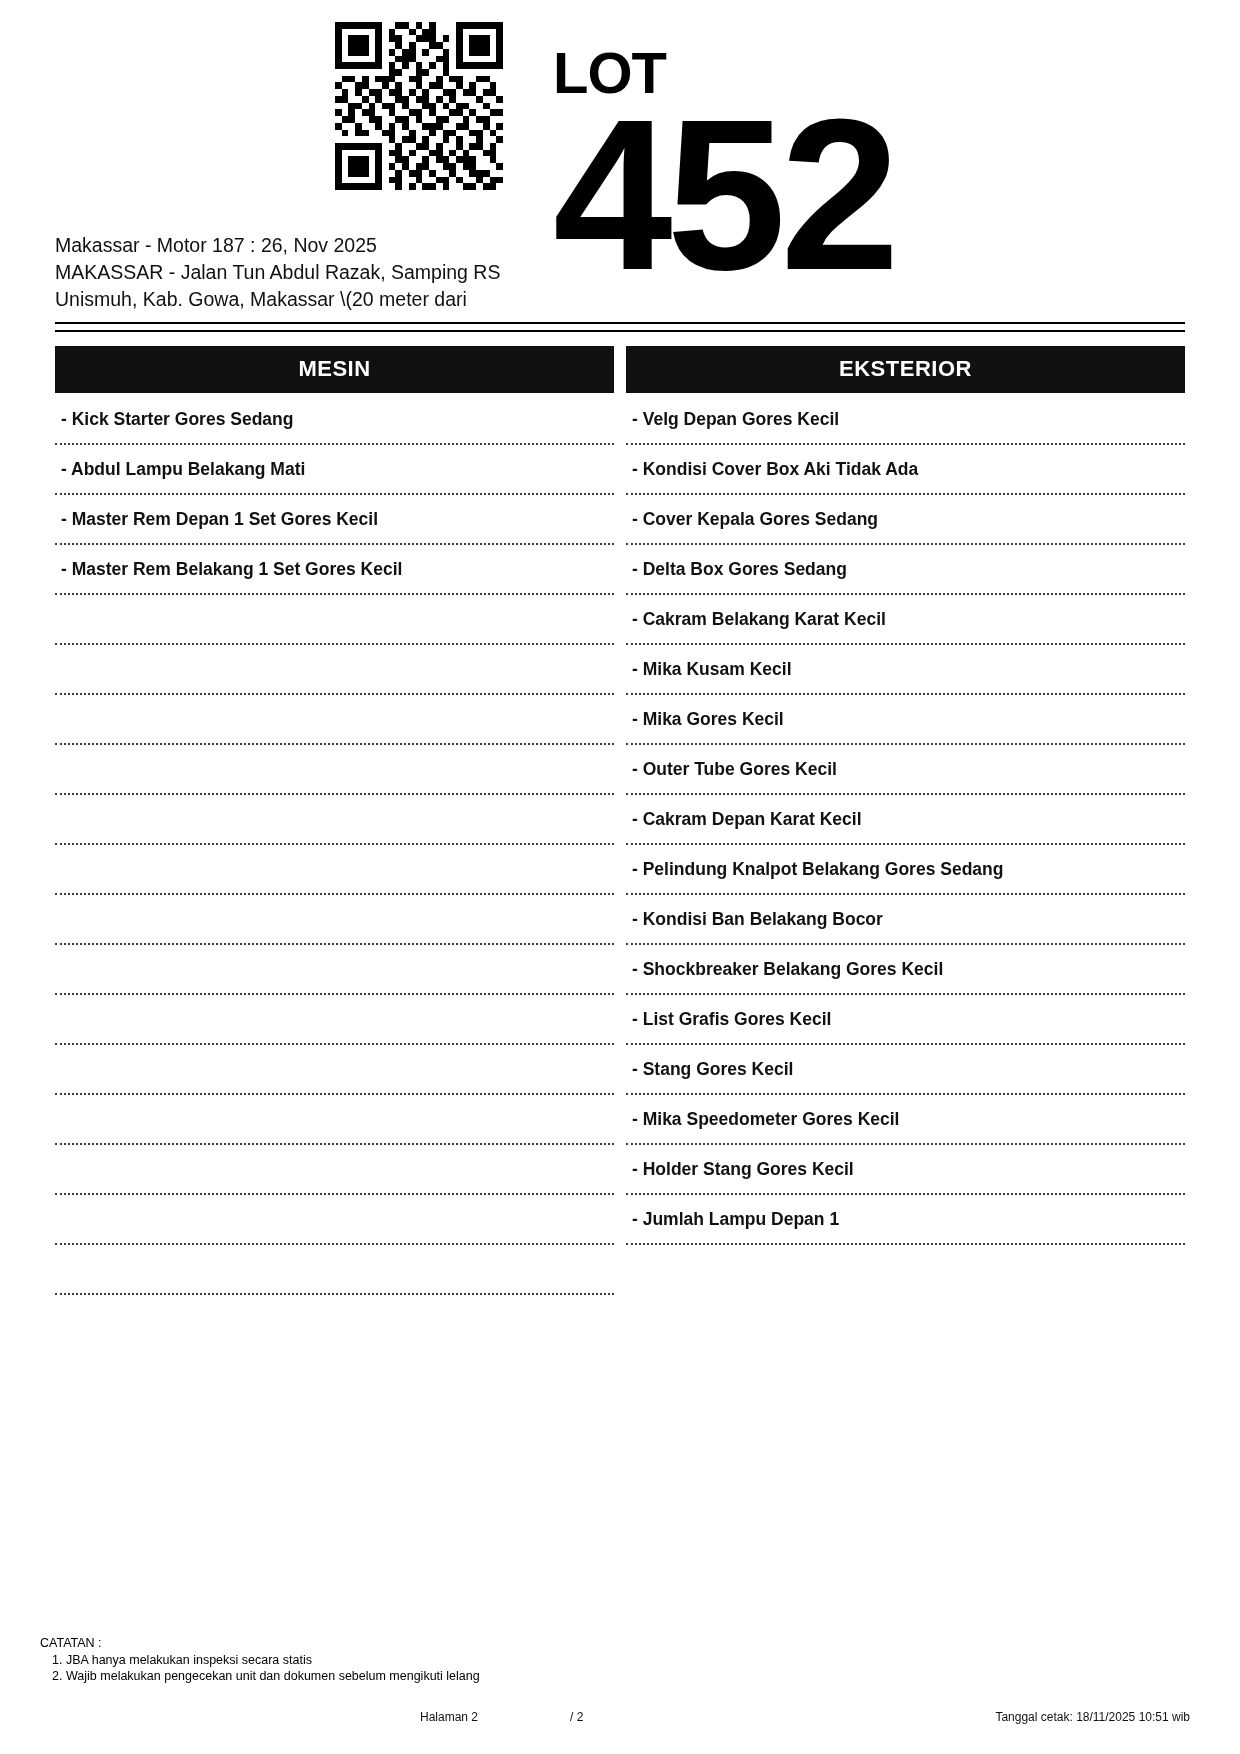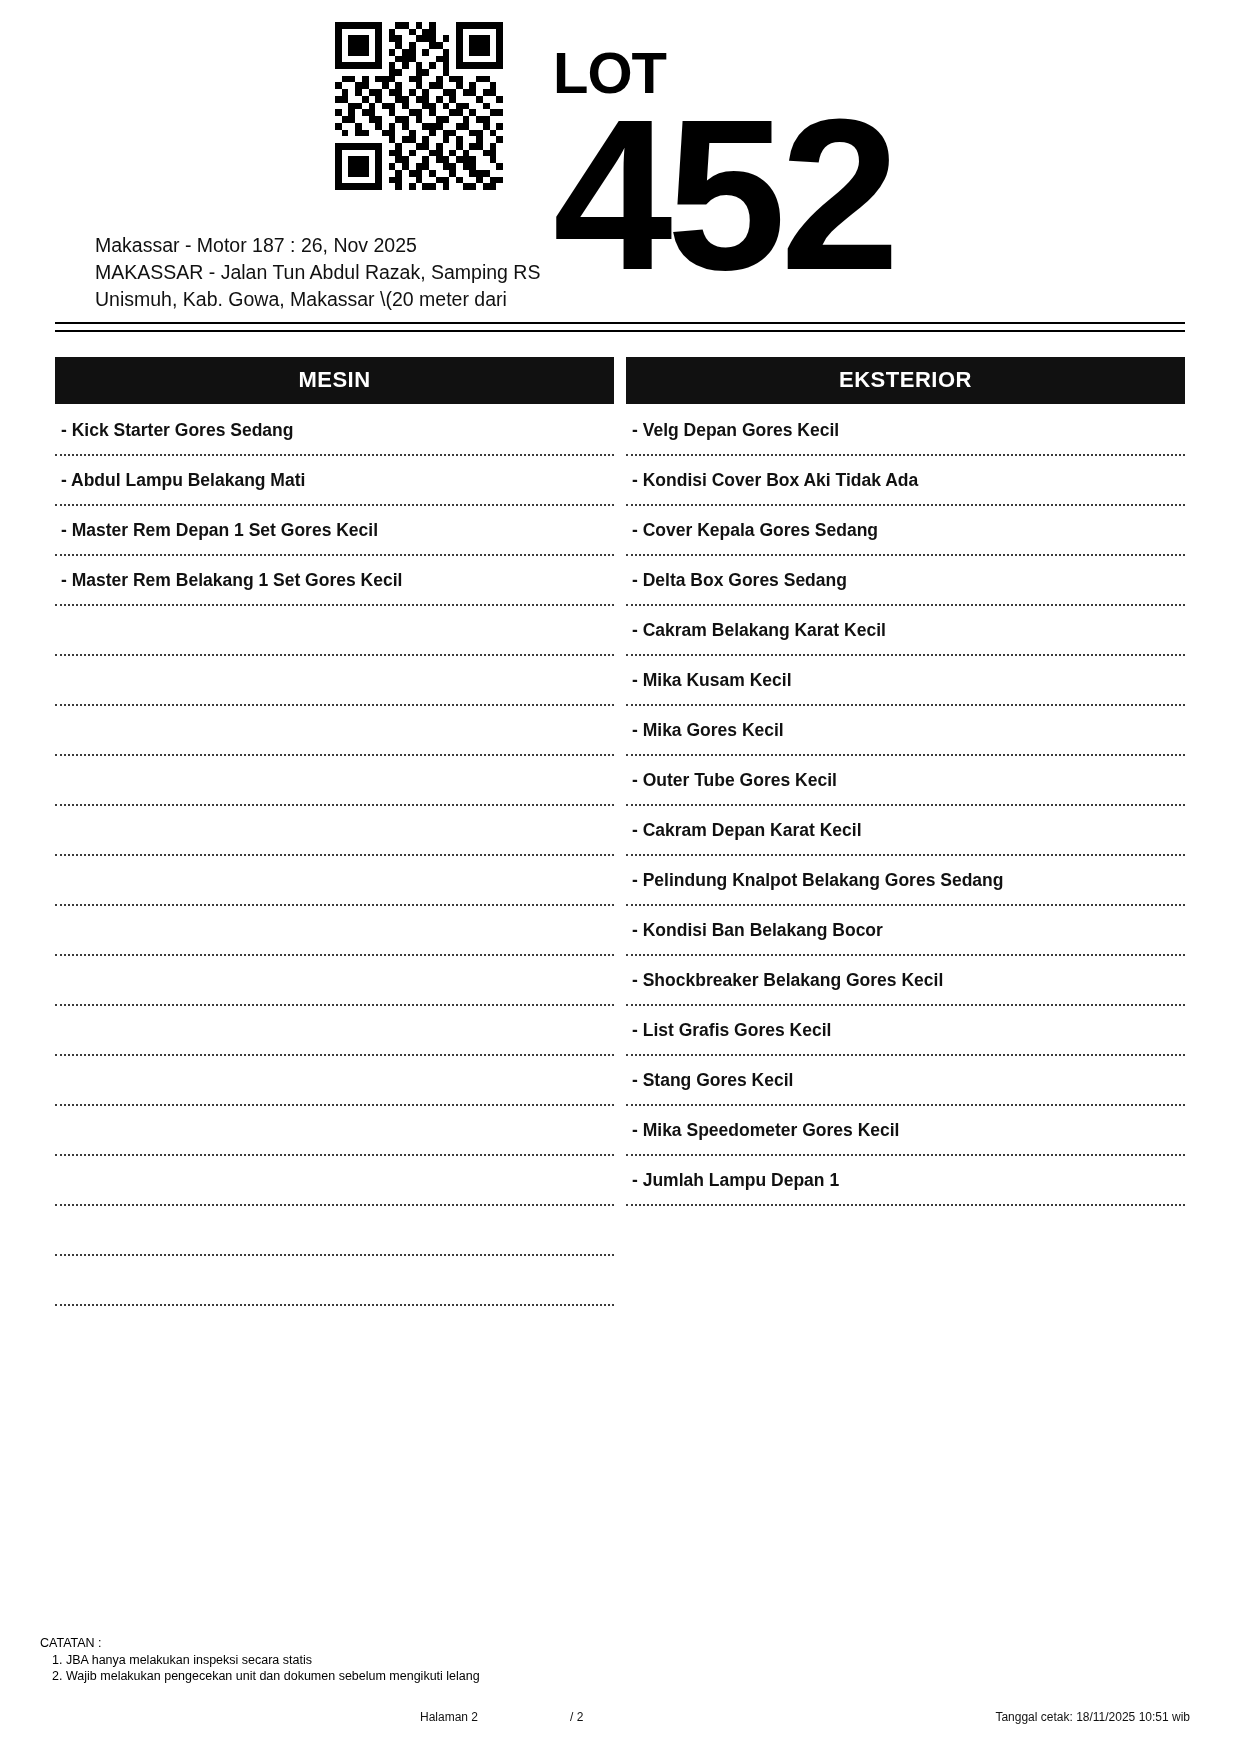--- a/index.html
+++ b/index.html
@@ -64,37 +64,37 @@
   }
   .event-info {
     position: absolute;
     left: 0px;
     top: 232px;
     font-size: 19.5px;
     line-height: 27px;
     color: #111;
     max-width: 600px;
   }
-  .event-info div { white-space: nowrap; margin-left: 40px; }
+  .event-info div { white-space: nowrap; }
 
   .rule-double {
     position: absolute;
     left: 0;
     right: 0;
     top: 322px;
     height: 6px;
     border-top: 2px solid #000;
     border-bottom: 2px solid #000;
   }
 
   
   .columns {
     display: flex;
     gap: 12px;
-    margin-top: 12px;
+    margin-top: 1px;
   }
   .col {
     width: 50%;
   }
   .col-head {
     background: #111111;
     color: #ffffff;
     text-align: center;
     font-size: 22px;
     font-weight: bold;
@@ -412,20 +412,21 @@
         <div class="item">- Mika Kusam Kecil</div>
         <div class="item">- Mika Gores Kecil</div>
         <div class="item">- Outer Tube Gores Kecil</div>
         <div class="item">- Cakram Depan Karat Kecil</div>
         <div class="item">- Pelindung Knalpot Belakang Gores Sedang</div>
         <div class="item">- Kondisi Ban Belakang Bocor</div>
         <div class="item">- Shockbreaker Belakang Gores Kecil</div>
         <div class="item">- List Grafis Gores Kecil</div>
         <div class="item">- Stang Gores Kecil</div>
         <div class="item">- Mika Speedometer Gores Kecil</div>
+        <div class="item">- Holder Stang Gores Kecil</div>
         <div class="item">- Jumlah Lampu Depan 1</div>
       </div>
     </div>
 
   </div>
 
   <div class="footer">
     <div class="notes">
       <div class="title">CATATAN :</div>
       <ol>

